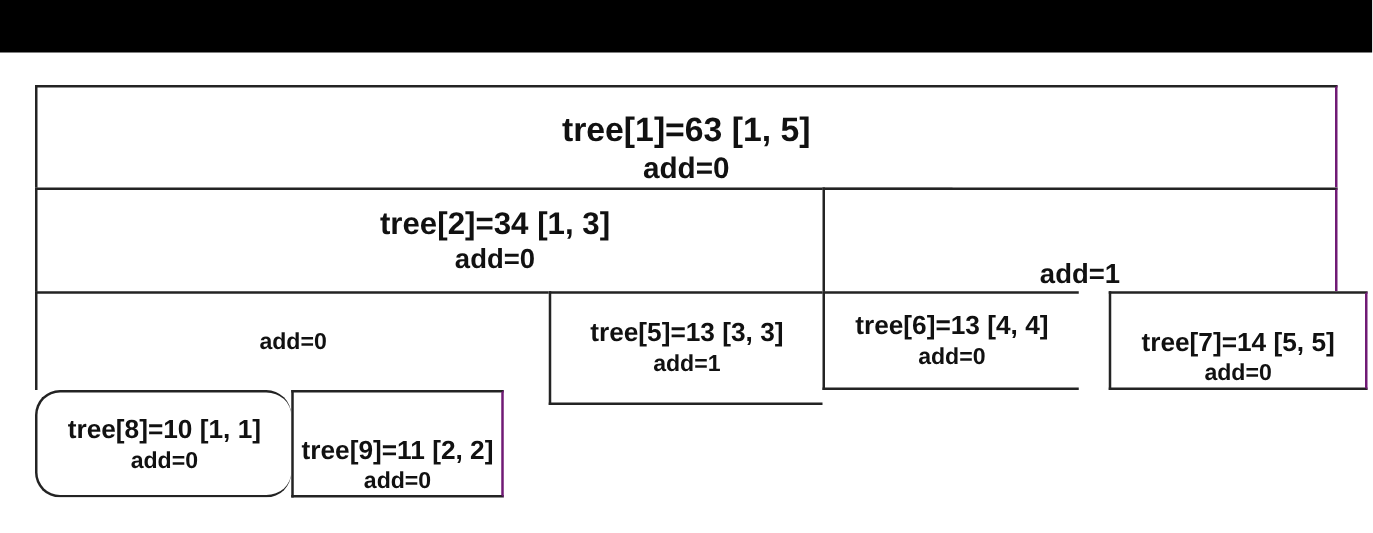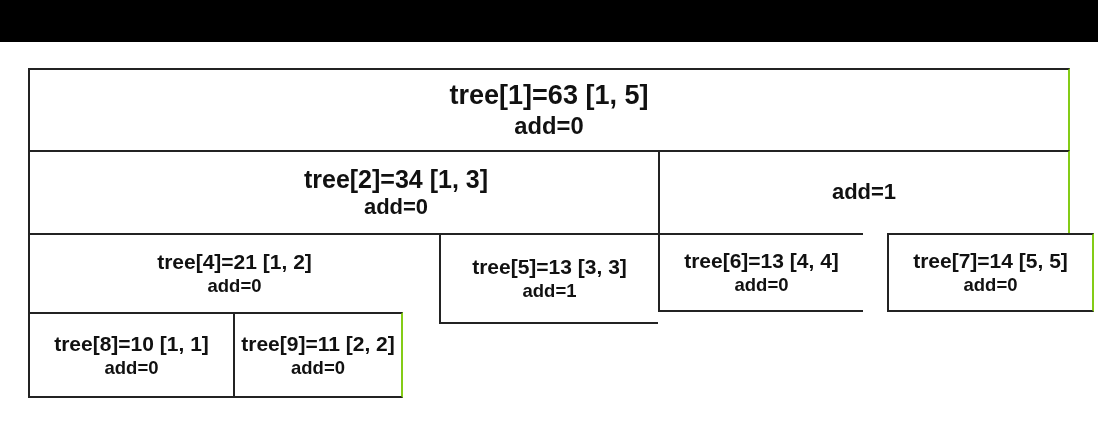--- a/index.html
+++ b/index.html
@@ -31,33 +31,33 @@
     display: flex;
     flex-direction: column;
     align-items: center;
     justify-content: center;
     text-align: center;
     font-weight: 700;
     line-height: 1.22;
     background: #ffffff;
     white-space: nowrap;
   }
-  .cell.edge-r { border-right: 2px solid #84cc16; }
+  .cell.edge-r { border-right: 2px solid #701a75; justify-content: flex-end; }
   .cell.edge-b { border-bottom: 2px solid #232323; }
   .add-line { font-size: 0.88em; font-weight: 700; }
 
   
   .n1 { left: 0;     top: 0;     width: 1042px; height: 82px; font-size: 27px; }
   .n2 { left: 0;     top: 82px;  width: 734px;  height: 83px; font-size: 25px; }
   .n3 { left: 630px; top: 82px;  width: 412px;  height: 83px; font-size: 25px; }
   .n4 { left: 0;     top: 165px; width: 411px;  height: 79px; font-size: 21px; }
   .n5 { left: 411px; top: 165px; width: 219px;  height: 91px; font-size: 21px; }
   .n6 { left: 630px; top: 165px; width: 205px;  height: 79px; font-size: 21px; }
   .n7 { left: 835px; top: 165px; width: 207px;  height: 79px; font-size: 21px; margin-left: 24px; }
-  .n8 { left: 0;     top: 244px; width: 205px;  height: 86px; font-size: 21px; }
+  .n8 { left: 0;     top: 244px; width: 205px;  height: 86px; font-size: 21px; border-radius: 20px; }
   .n9 { left: 205px; top: 244px; width: 170px;  height: 86px; font-size: 21px; }
 </style>
 </head>
 <body>
 
 <div class="canvas">
 
   <div class="top-bar"></div>
 
   <div class="tree-table">
@@ -70,21 +70,20 @@
     <div class="cell n2">
       <span class="main-line">tree[2]=34 [1, 3]</span>
       <span class="add-line">add=0</span>
     </div>
 
     <div class="cell n3 edge-r">
       <span class="add-line">add=1</span>
     </div>
 
     <div class="cell n4">
-      <span class="main-line">tree[4]=21 [1, 2]</span>
       <span class="add-line">add=0</span>
     </div>
 
     <div class="cell n5 edge-b">
       <span class="main-line">tree[5]=13 [3, 3]</span>
       <span class="add-line">add=1</span>
     </div>
 
     <div class="cell n6 edge-b">
       <span class="main-line">tree[6]=13 [4, 4]</span>

